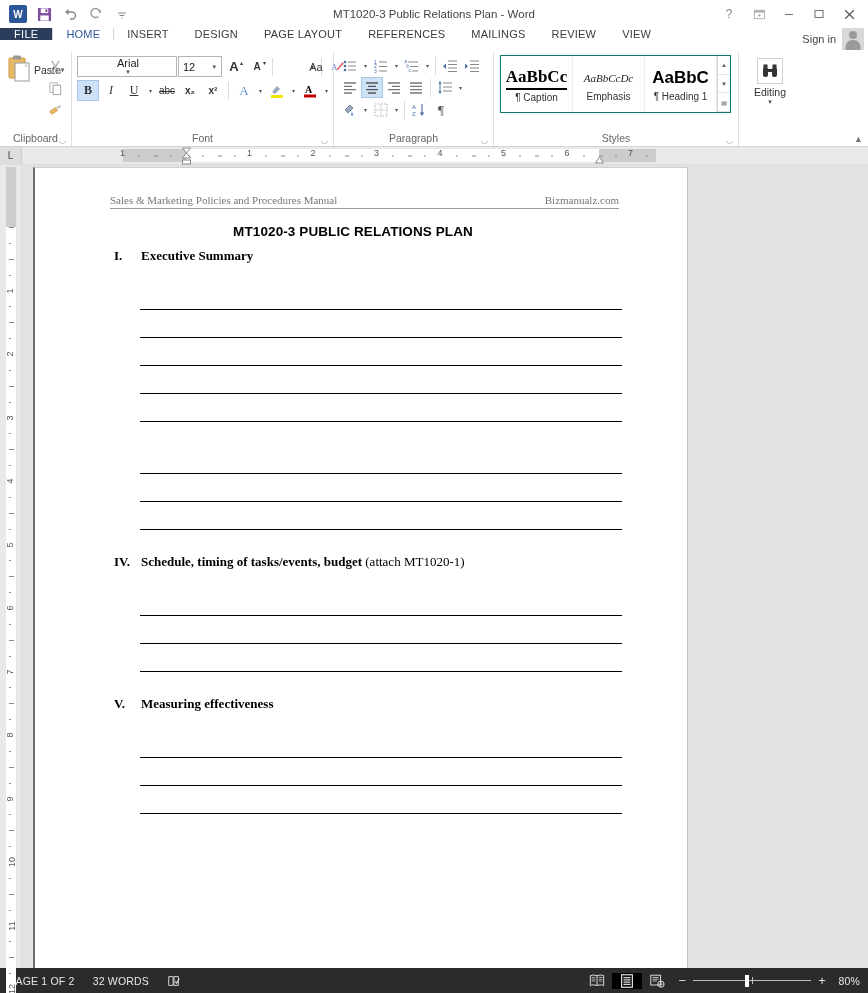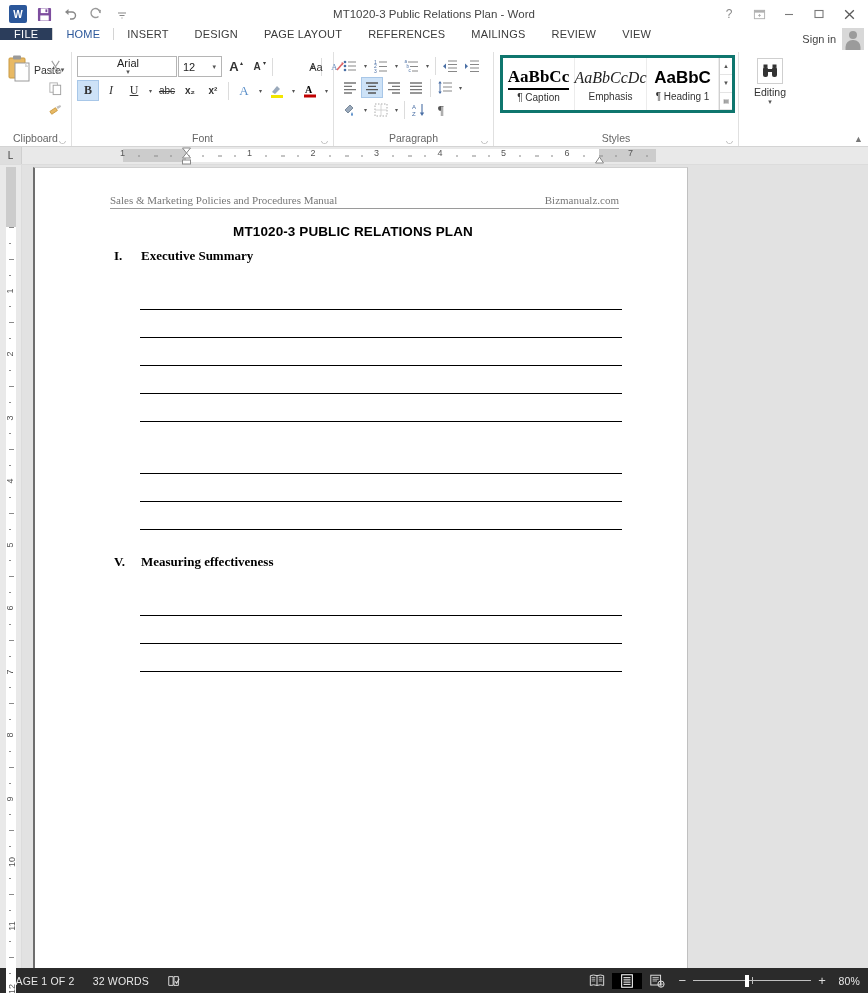--- a/index.html
+++ b/index.html
@@ -113,29 +113,29 @@
   .arrow-sm { font-size: 6px; color: #555; width: 9px; text-align: center; }
 
   
   .g-para { width: 160px; }
   .g-para .group-body { padding: 3px 4px 0 5px; flex-direction: column; }
   .prow { display: flex; align-items: center; gap: 0px; margin-bottom: 1px; }
 
   
   .g-styles { width: 245px; }
   .g-styles .group-body { padding: 3px 4px 0 6px; }
-  .style-gallery { display: flex; border: 3px solid #0f766e; background: #fff; height: 58px; }
+  .style-gallery { display: flex; border: 1px solid #0f766e; background: #fff; height: 58px; }
   .style-item {
     width: 72px; display: flex; flex-direction: column; align-items: center;
     justify-content: center; border-right: 1px solid #ececec; padding: 2px 0;
   }
   .style-item:last-child { border-right: 0; }
   .style-prev { font-size: 16px; color: #000; line-height: 22px; white-space: nowrap; }
   .style-prev.caption { font-family: "Liberation Serif", serif; font-weight: bold; border-bottom: 2px solid #000; font-size: 17px; }
-  .style-prev.emph { font-family: "Liberation Serif", serif; font-style: italic; font-size: 16px; color: #222; }
+  .style-prev.emph { font-family: "Liberation Serif", serif; font-style: italic; font-size: 11px; color: #222; }
   .style-prev.h1 { font-weight: bold; font-size: 17px; }
   .style-name { font-size: 10px; color: #333; margin-top: 2px; white-space: nowrap; }
   .style-scroll { width: 13px; display: flex; flex-direction: column; border-left: 1px solid #d0d0d0; }
   .ss-btn { flex: 1; display: flex; align-items: center; justify-content: center; font-size: 6px; color: #555; border-bottom: 1px solid #e4e4e4; }
 
   
   .g-edit { width: 62px; border-right: 0; }
   .g-edit .group-body { flex-direction: column; align-items: center; padding-top: 6px; }
   .edit-icon { width: 26px; height: 26px; border: 1px solid #cfcfcf; display: flex; align-items: center; justify-content: center; }
   .edit-lbl { font-size: 10.5px; color: #333; margin-top: 2px; }
@@ -707,20 +707,31 @@
             </div>
             <div class="section" style="margin-bottom: 24px;">
               <div class="rule-lines" style="margin-top: 18px;">
                 <div class="rline"></div>
                 <div class="rline"></div>
                 <div class="rline"></div>
               </div>
             </div>
             <div class="section" style="margin-bottom: 24px;">
               <div class="sec-head">
+                <span class="sec-num">IV.</span>
+                <span class="sec-title">Schedule, timing of tasks/events, budget<span class="reg"> (attach MT1020-1)</span></span>
+              </div>
+              <div class="rule-lines" style="margin-top: 18px;">
+                <div class="rline"></div>
+                <div class="rline"></div>
+                <div class="rline"></div>
+              </div>
+            </div>
+            <div class="section" style="margin-bottom: 24px;">
+              <div class="sec-head">
                 <span class="sec-num">V.</span>
                 <span class="sec-title">Measuring effectiveness</span>
               </div>
               <div class="rule-lines" style="margin-top: 18px;">
                 <div class="rline"></div>
                 <div class="rline"></div>
                 <div class="rline"></div>
               </div>
             </div>
           </div>

